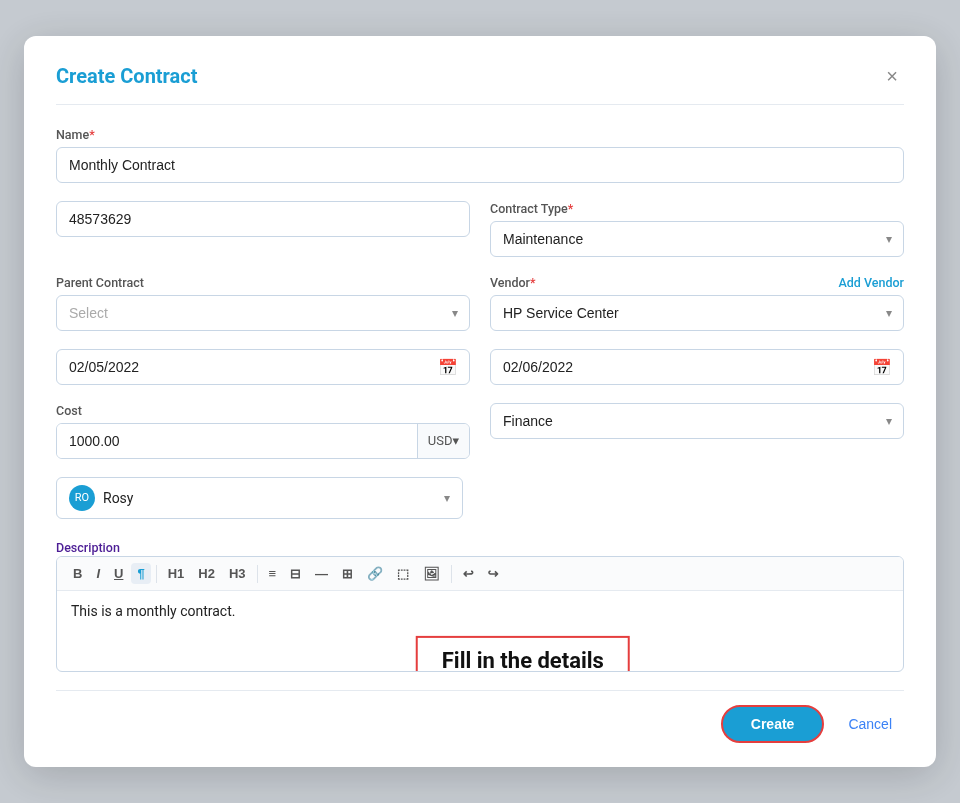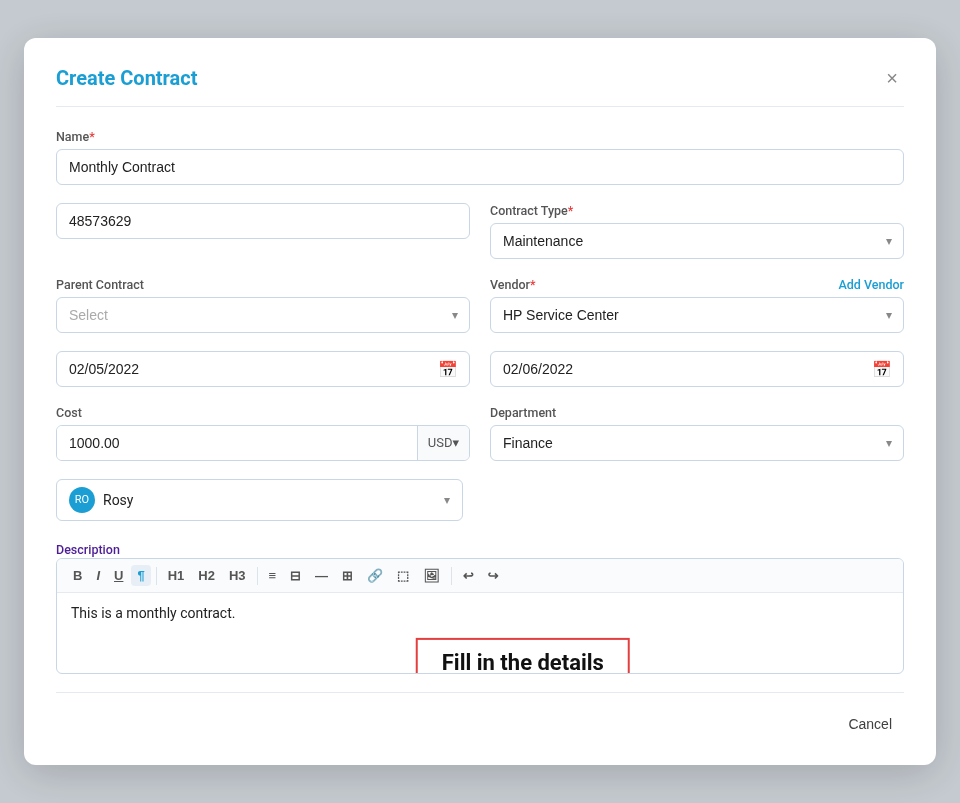--- a/index.html
+++ b/index.html
@@ -275,21 +275,21 @@
       border: 2px solid #e53e3e;
       border-radius: 20px;
       padding: 9px 28px;
       font-size: 14px;
       font-weight: 600;
       cursor: pointer;
     }
     .btn-cancel {
       background: none;
       border: none;
-      color: #404040;
+      color: #3b82f6;
       font-size: 14px;
       cursor: pointer;
       padding: 9px 12px;
       border-radius: 6px;
     }
   </style>
 </head>
 <body>
 
 <div class="dialog-overlay">
@@ -372,21 +372,20 @@
         <label class="form-label">Cost</label>
         <div class="cost-wrapper">
           <input class="cost-input" type="text" value="1000.00" style="">
           <div class="cost-currency">
             <span>USD</span>
             <span>▾</span>
           </div>
         </div>
       </div>
       <div class="form-group">
-        <label class="form-label">Department</label>
         <div class="form-select-wrapper">
           <select class="form-select">
             <option value="finance">Finance</option>
           </select>
           <span class="select-arrow">▾</span>
         </div>
       </div>
     </div>
 
     <div class="form-row">
@@ -426,16 +425,17 @@
         <div class="editor-body">
           <p>This is a monthly contract.</p>
           <div class="fill-in-overlay">
             <span>Fill in the details</span>
           </div>
         </div>
       </div>
     </div>
 
     <div class="dialog-footer">
+      <button class="btn-create">Create</button>
       <button class="btn-cancel">Cancel</button>
     </div>
   </div>
 </div>
 
 </body></html>

